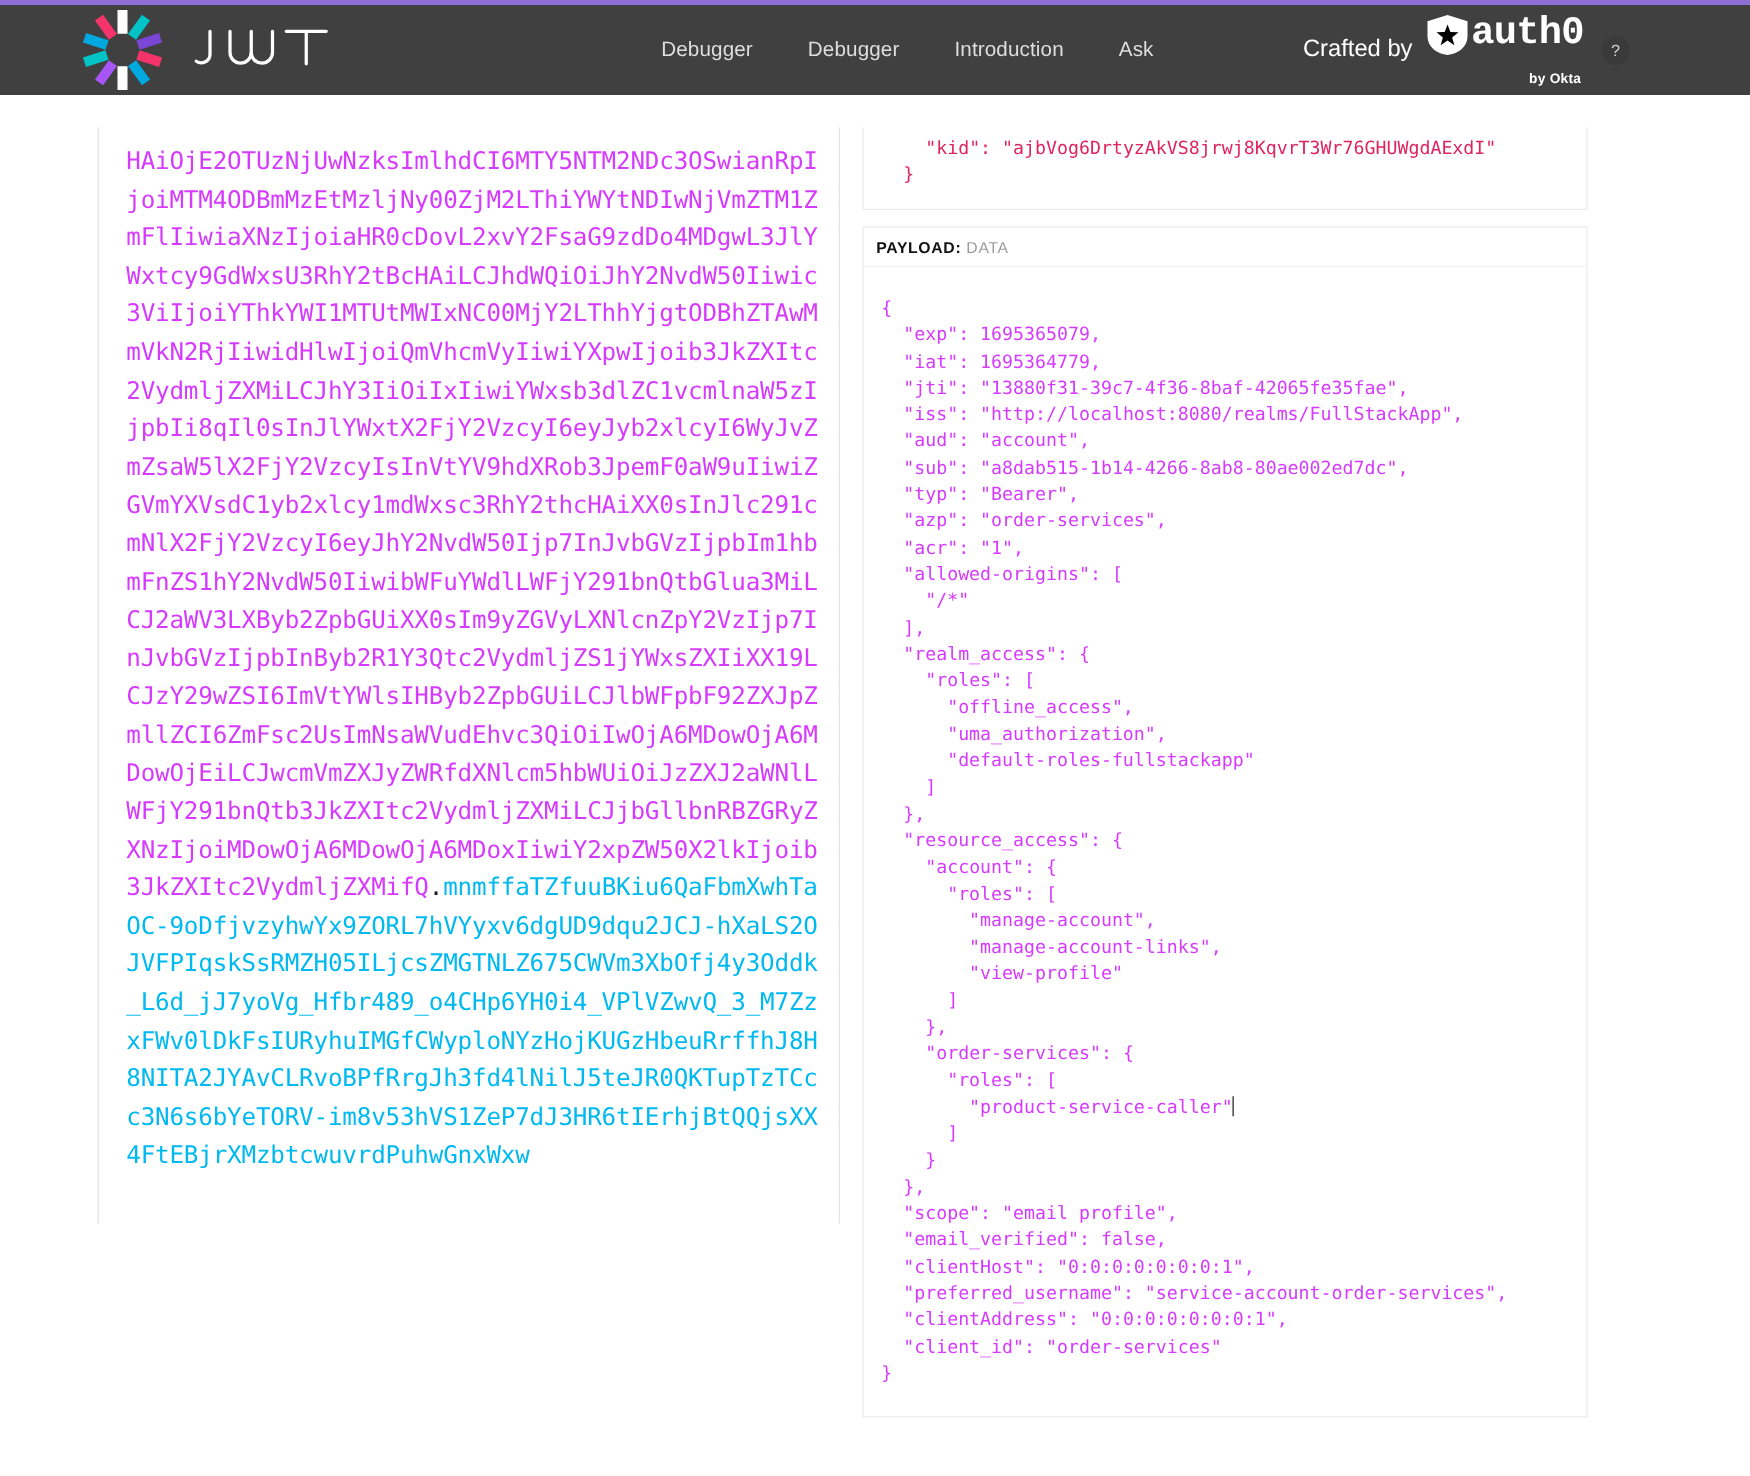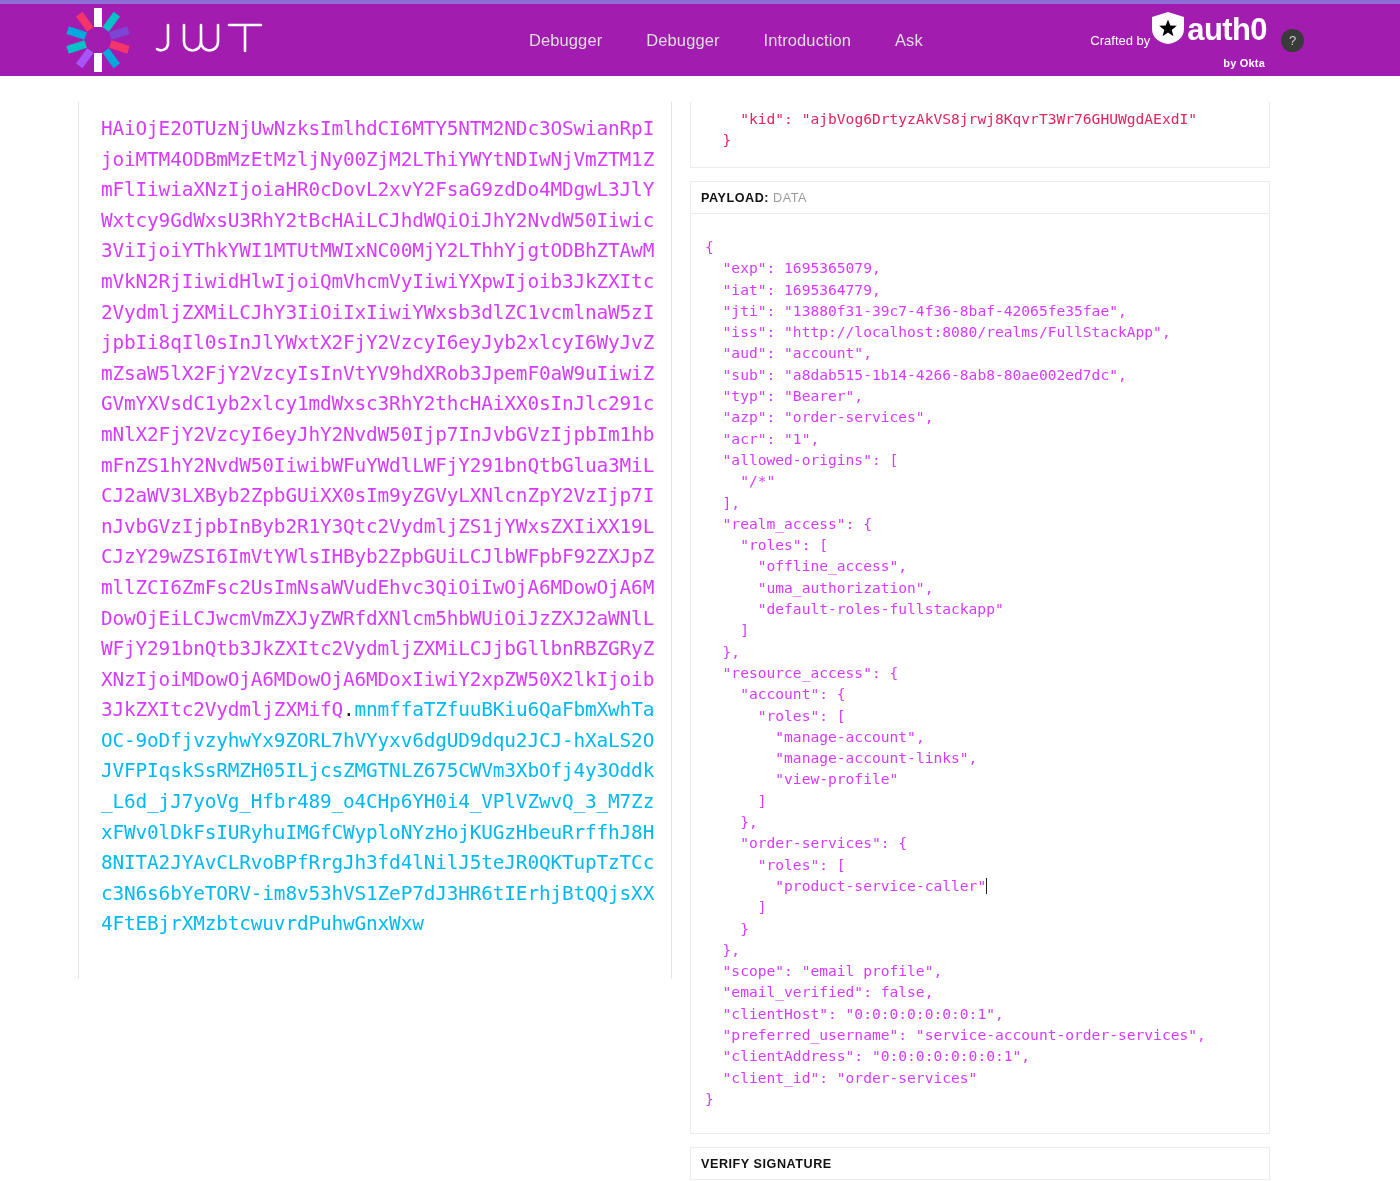--- a/index.html
+++ b/index.html
@@ -15,21 +15,21 @@
   .accent-bar {
     position: absolute; top: 0; left: 0;
     width: 1400px; height: 4px;
     background: #8f6ed5;
   }
 
   
   .header {
     position: absolute; top: 4px; left: 0;
     width: 1400px; height: 72px;
-    background: #a21caf;
+    background: #404040;
     display: flex; align-items: center;
   }
   .brand {
     display: flex; align-items: center;
     margin-left: 64px;
   }
   .jwt-mark {
     position: relative;
     width: 68px; height: 68px;
     flex: 0 0 68px;
@@ -56,28 +56,28 @@
   }
 
   .crafted {
     position: absolute;
     right: 96px; top: 50%;
     transform: translateY(-50%);
     display: flex; align-items: center;
   }
   .crafted-label {
     color: #ffffff;
-    font-size: 13px;
-    margin-right: 1px;
+    font-size: 19px;
+    margin-right: 11px;
     white-space: nowrap;
   }
   .auth0-lockup {
     display: flex; flex-direction: column; align-items: flex-end;
   }
-  .auth0-row { display: flex; align-items: flex-end; }
+  .auth0-row { display: flex; align-items: flex-start; font-family: Liberation Mono, monospace; }
   .auth0-badge { width: 34px; height: 34px; }
   .auth0-name {
     color: #ffffff;
     font-size: 31px;
     font-weight: 700;
     letter-spacing: -0.6px;
     line-height: 1;
     margin-left: 2px;
   }
   .auth0-sub {
@@ -320,19 +320,18 @@
   "scope": "email profile",
   "email_verified": false,
   "clientHost": "0:0:0:0:0:0:0:1",
   "preferred_username": "service-account-order-services",
   "clientAddress": "0:0:0:0:0:0:0:1",
   "client_id": "order-services"
 }</span></div>
 
         <div class="spacer-gap"></div>
 
-        <div class="section-label">VERIFY SIGNATURE</div>
 
       </div>
     </div>
 
   </div>
 </div>
 
 </body></html>

